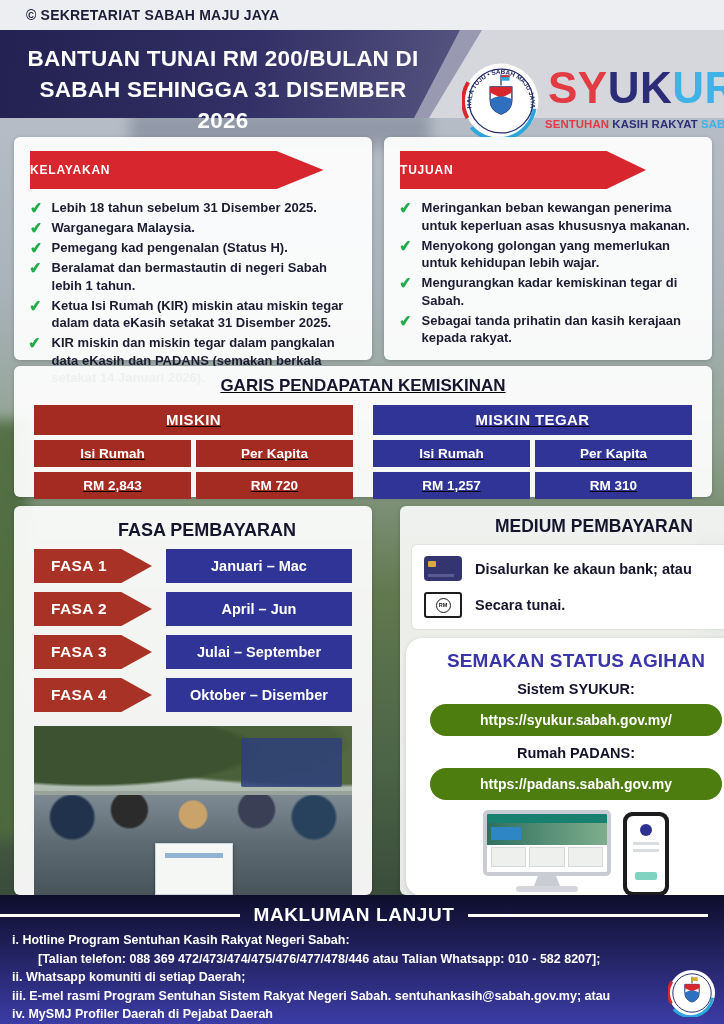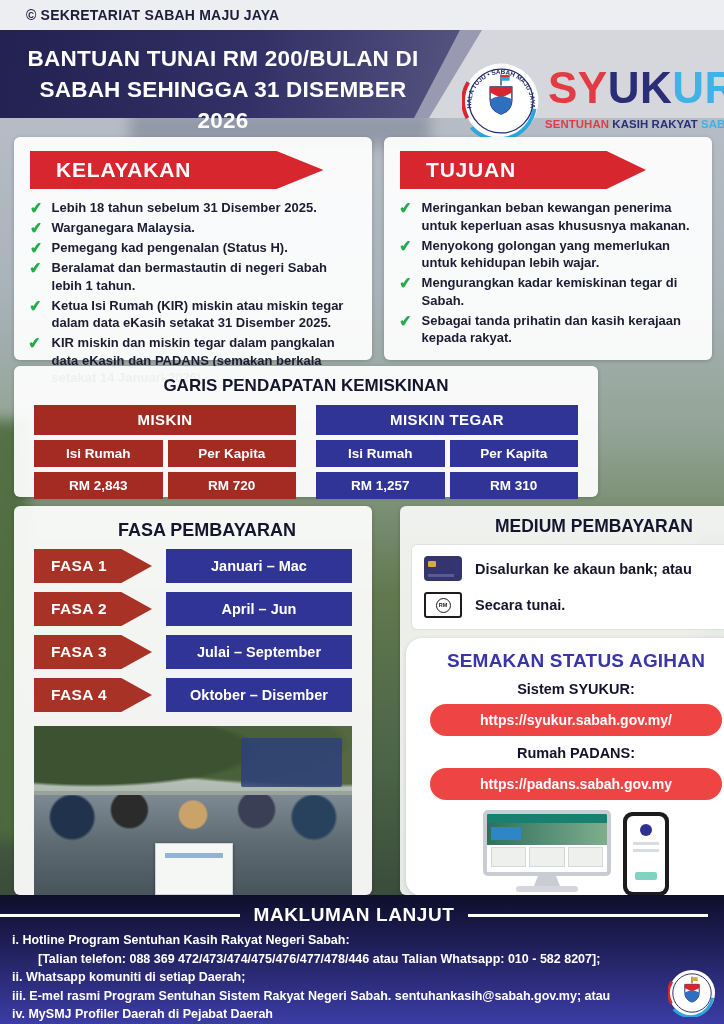--- a/index.html
+++ b/index.html
@@ -26,21 +26,21 @@
   .wordmark{position:absolute;left:548px;top:36px;width:168px;text-align:left;
     font-weight:800;font-size:44px;letter-spacing:.5px;line-height:44px;}
   .wm-red{color:#e23b43;} .wm-navy{color:#2b2d77;} .wm-cyan{color:#3fb3e8;}
   .tagline{position:absolute;left:545px;top:88px;width:176px;font-weight:800;font-size:11.4px;
     letter-spacing:.1px;white-space:nowrap;}
   
   .panel{position:absolute;background:rgba(255,255,255,.93);border-radius:6px;
     box-shadow:0 1px 4px rgba(0,0,0,.2);box-sizing:border-box;}
   
   .arrow-banner{height:38px;line-height:38px;background:#d7262d;color:#fff;font-weight:800;
-    font-size:21px;letter-spacing:.8px;padding-left:26px;box-sizing:border-box;
+    font-size:12px;letter-spacing:.8px;box-sizing:border-box;
     clip-path:polygon(0 0,84% 0,100% 50%,84% 100%,0 100%);width:82%;margin:14px 0 10px 16px;}
   .check-list{margin:0 14px 0 16px;}
   .check-item{display:flex;gap:9px;margin:2.5px 0;font-size:13px;line-height:17.5px;
     font-weight:700;color:#1c1c33;}
   .check-glyph{color:#22ac4a;font-size:15px;line-height:17px;flex:0 0 auto;transform:rotate(-6deg);}
   
   .income-title{text-align:center;font-weight:800;font-size:17px;color:#15152e;margin:10px 0 9px;}
   .income-wrap{display:flex;gap:20px;padding:0 20px;}
   .income-half{flex:1;display:flex;flex-direction:column;gap:5px;}
   .tbl-head{height:30px;line-height:30px;text-align:center;color:#fff;font-weight:800;font-size:15px;letter-spacing:.4px;}
@@ -83,21 +83,21 @@
   .card-icon::after{content:"";position:absolute;left:4px;bottom:4px;width:26px;height:3px;background:#5a5b96;}
   .cash-icon{flex:0 0 34px;height:22px;border:2.5px solid #1d1d1d;border-radius:3px;
     display:flex;align-items:center;justify-content:center;background:#fff;}
   .cash-circle{width:13px;height:13px;border:1.8px solid #1d1d1d;border-radius:50%;
     font-size:5.5px;font-weight:800;color:#1d1d1d;display:flex;align-items:center;justify-content:center;}
   
   .semakan{margin:9px 14px 0 6px;background:#fff;border-radius:16px;padding:4px 10px 8px;
     box-shadow:0 1px 4px rgba(0,0,0,.15);height:258px;box-sizing:border-box;overflow:hidden;}
   .semakan-title{text-align:center;color:#3a35a8;font-weight:800;font-size:19px;margin-top:8px;letter-spacing:.2px;}
   .sys-label{text-align:center;color:#13132c;font-weight:800;font-size:14.5px;margin-top:9px;}
-  .url-pill{margin:7px 14px 0;height:32px;line-height:32px;background:#ef4444;border-radius:18px;
+  .url-pill{margin:7px 14px 0;height:32px;line-height:32px;background:#4d7c0f;border-radius:18px;
     text-align:center;color:#fff;font-weight:800;font-size:14px;cursor:pointer;}
   
   .devices{display:flex;justify-content:center;align-items:flex-end;gap:12px;margin-top:10px;height:86px;}
   .monitor{position:relative;width:128px;height:86px;}
   .mon-screen{width:128px;height:66px;background:#fff;border:4px solid #c9ccd2;border-radius:5px;
     box-sizing:border-box;overflow:hidden;}
   .mon-bar{height:9px;background:#17806f;}
   .mon-hero{height:22px;background:linear-gradient(90deg,#2f6f5f,#7fae8d);position:relative;}
   .mon-hero::before{content:"";position:absolute;left:4px;top:4px;width:30px;height:13px;background:#2f86c5;}
   .mon-cards{display:flex;gap:3px;padding:2px 4px;}
@@ -207,21 +207,21 @@
           <span class="check-glyph">✔</span>
           <span>Mengurangkan kadar kemiskinan tegar di Sabah.</span>
         </div>
       <div class="check-item">
           <span class="check-glyph">✔</span>
           <span>Sebagai tanda prihatin dan kasih kerajaan kepada rakyat.</span>
         </div>
     </div>
   </div>
 
-  <div class="panel" style="left:14px;top:366px;width:584px;height:131px;">
+  <div class="panel" style="left:14px;top:366px;width:698px;height:131px;text-decoration:underline;">
     <div class="income-title">GARIS PENDAPATAN KEMISKINAN</div>
     <div class="income-wrap">
       <div class="income-half">
         <div class="tbl-head maroon">MISKIN</div>
         <div class="tbl-cols">
           <div class="tbl-cell maroon">Isi Rumah</div>
           <div class="tbl-cell maroon">Per Kapita</div>
         </div>
         <div class="tbl-cols">
           <div class="tbl-cell maroon">RM 2,843</div>

